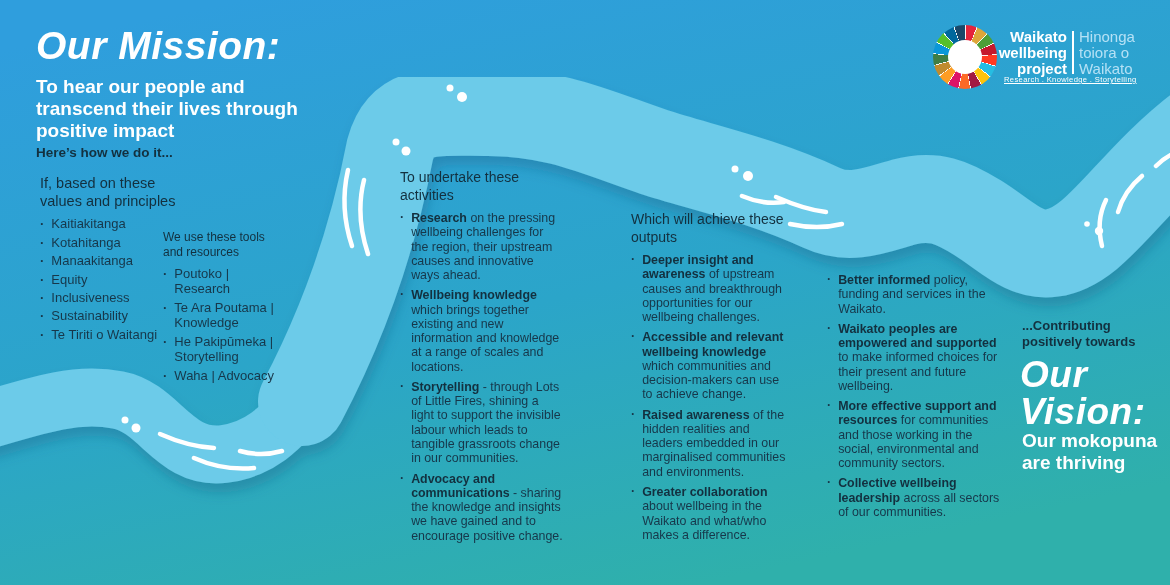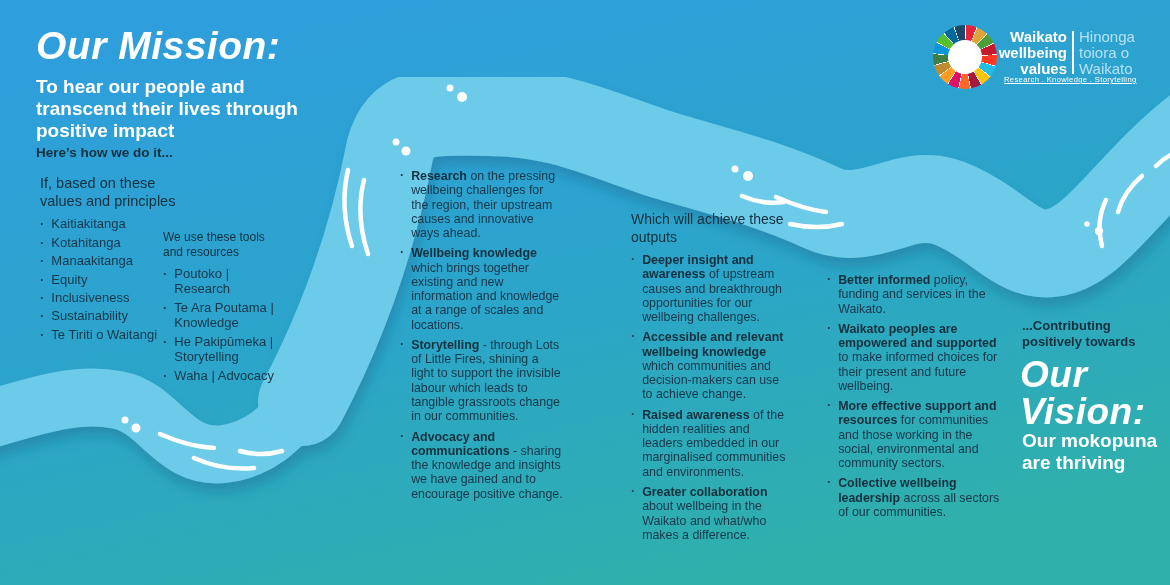--- a/index.html
+++ b/index.html
@@ -80,21 +80,21 @@
         <circle cx="748" cy="176" r="5"></circle>
       <circle cx="1087" cy="224" r="2.8"></circle>
         <circle cx="1099" cy="231" r="4.2"></circle>
     </g>
   </svg>
 
   <div class="wheel" style="background: repeating-conic-gradient(rgba(255, 255, 255, 0.95) 0deg, rgba(255, 255, 255, 0.95) 1.6deg, rgba(255, 255, 255, 0) 1.6deg, rgba(255, 255, 255, 0) 21.1765deg), conic-gradient(rgb(229, 36, 59) 0deg, rgb(229, 36, 59) 21.18deg, rgb(221, 166, 58) 21.18deg, rgb(221, 166, 58) 42.35deg, rgb(76, 159, 56) 42.35deg, rgb(76, 159, 56) 63.53deg, rgb(197, 25, 45) 63.53deg, rgb(197, 25, 45) 84.71deg, rgb(255, 58, 33) 84.71deg, rgb(255, 58, 33) 105.88deg, rgb(38, 189, 226) 105.88deg, rgb(38, 189, 226) 127.06deg, rgb(252, 195, 11) 127.06deg, rgb(252, 195, 11) 148.24deg, rgb(162, 25, 66) 148.24deg, rgb(162, 25, 66) 169.41deg, rgb(253, 105, 37) 169.41deg, rgb(253, 105, 37) 190.59deg, rgb(221, 19, 103) 190.59deg, rgb(221, 19, 103) 211.76deg, rgb(253, 157, 36) 211.76deg, rgb(253, 157, 36) 232.94deg, rgb(191, 139, 46) 232.94deg, rgb(191, 139, 46) 254.12deg, rgb(63, 126, 68) 254.12deg, rgb(63, 126, 68) 275.29deg, rgb(10, 151, 217) 275.29deg, rgb(10, 151, 217) 296.47deg, rgb(86, 192, 43) 296.47deg, rgb(86, 192, 43) 317.65deg, rgb(0, 104, 157) 317.65deg, rgb(0, 104, 157) 338.82deg, rgb(25, 72, 106) 338.82deg, rgb(25, 72, 106) 360deg);"></div>
   <div class="txt org">
     <div>Waikato</div>
     <div>wellbeing</div>
-    <div>values</div>
+    <div>project</div>
   </div>
   <div class="logo-divider"></div>
   <div class="txt maori">
     <div>Hinonga</div>
     <div>toiora o</div>
     <div>Waikato</div>
   </div>
   <div class="txt tagline">Research . Knowledge . Storytelling</div>
 
   <div class="txt mission-sub">To hear our people and transcend their lives through positive impact</div>
@@ -151,20 +151,21 @@
           <span class="t">He Pakipūmeka | Storytelling</span>
         </li>
         <li>
           <span class="dot">·</span>
           <span class="t">Waha | Advocacy</span>
         </li>
       </ul>
   </section>
 
   <section class="txt col col-activities">
+    <h3>To undertake these activities</h3>
     <ul>
         <li>
           <span class="dot">·</span>
           <span class="t"><b>Research</b> on the pressing wellbeing challenges for the region, their upstream causes and innovative ways ahead.</span>
         </li>
         <li>
           <span class="dot">·</span>
           <span class="t"><b>Wellbeing knowledge</b> which brings together existing and new information and knowledge at a range of scales and locations.</span>
         </li>
         <li>

